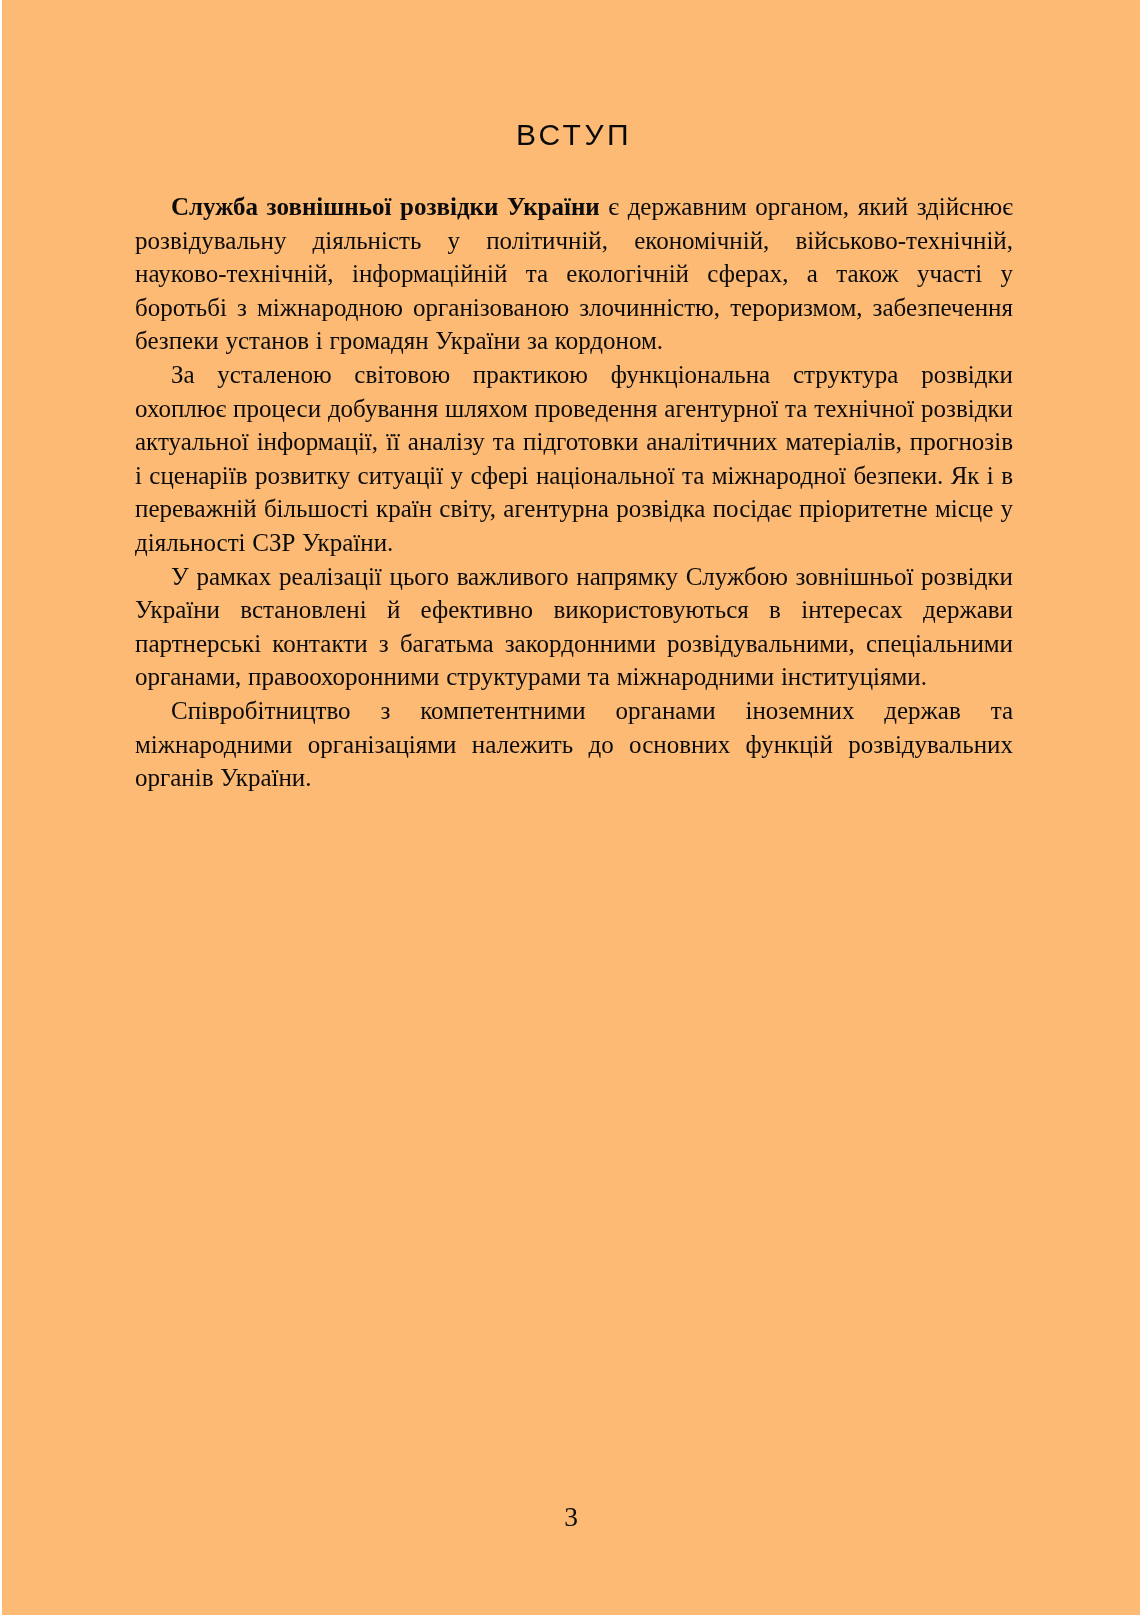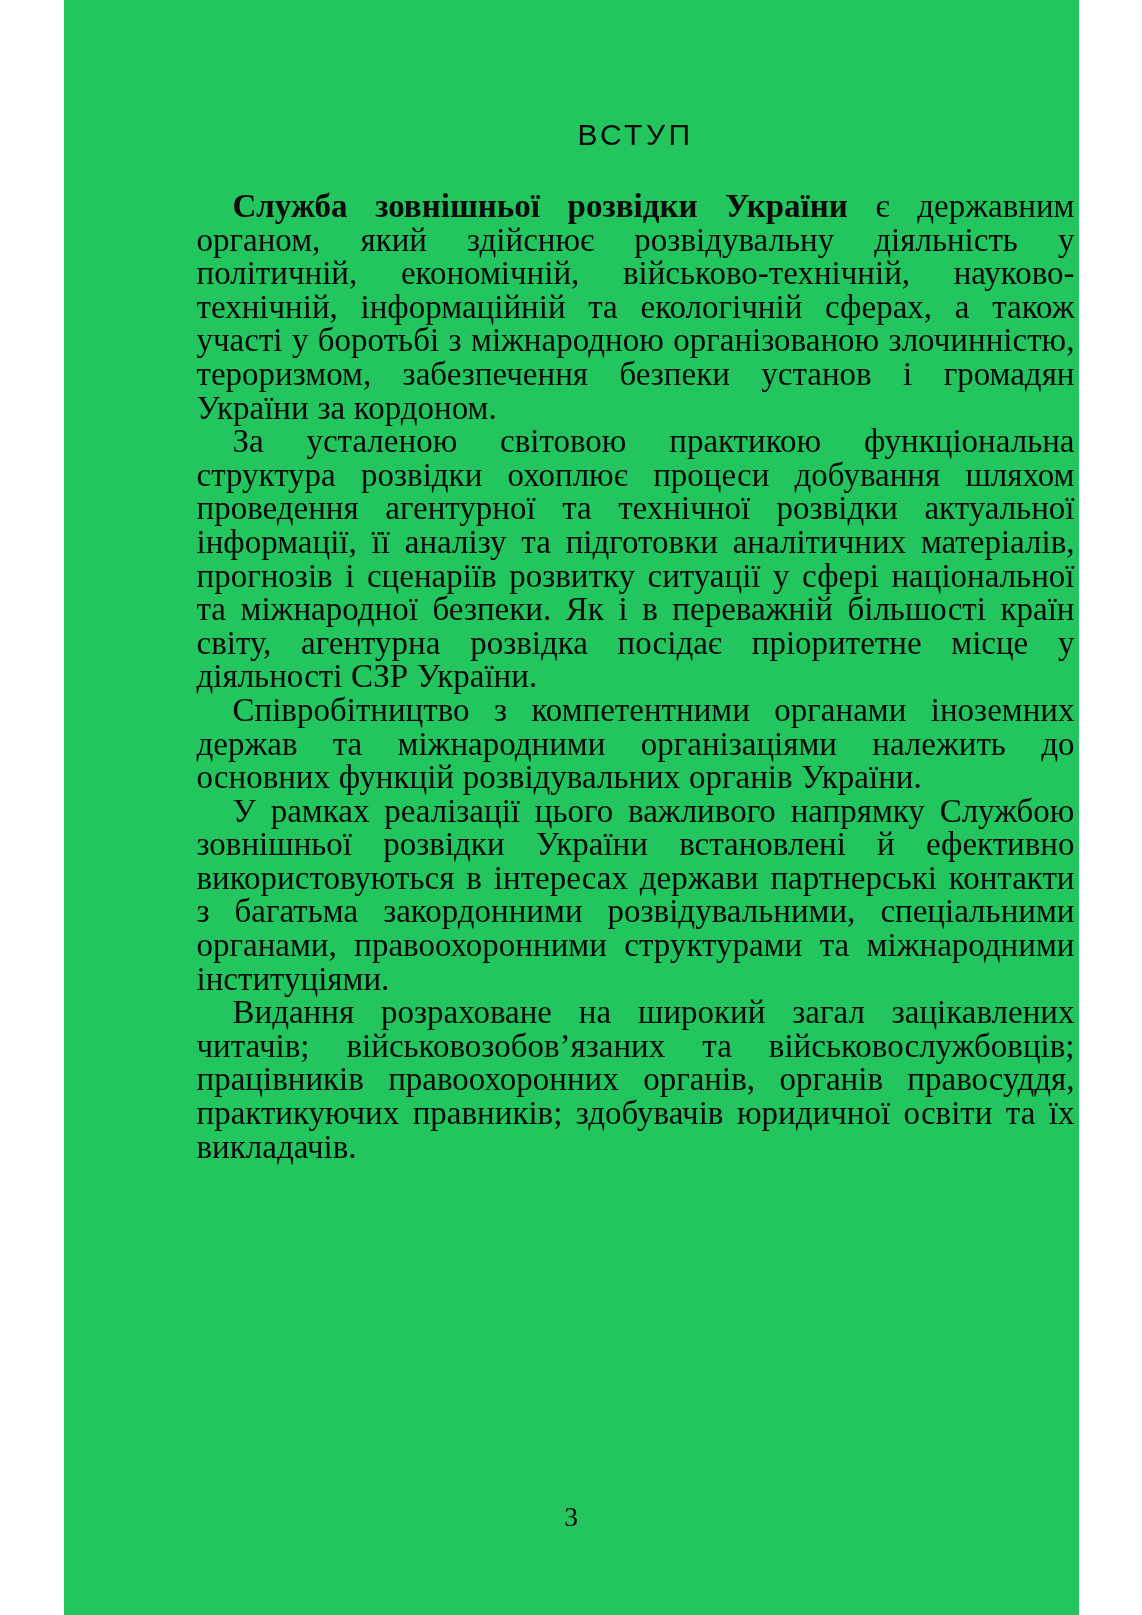--- a/index.html
+++ b/index.html
@@ -4,23 +4,23 @@
 <title>ВСТУП</title>
 <style>
   html, body {
     margin: 0;
     padding: 0;
     background: #ffffff;
   }
 
   .page {
     position: relative;
-    width: 1015px;
+    width: 1138px;
     height: 1615px;
-    background: #22c55e;
+    background: #fdba74;
     margin: 0 auto;
     overflow: hidden;
     box-sizing: border-box;
   }
 
   .content {
     position: absolute;
     left: 133px;
     top: 0;
     width: 878px;
@@ -37,21 +37,21 @@
     padding-top: 120px;
     line-height: 1;
   }
 
   .body-text {
     margin-top: 40px;
   }
 
   .para {
     font-family: "Liberation Serif", "DejaVu Serif", serif;
-    font-size: 33px;
+    font-size: 25px;
     line-height: 33.6px;
     color: #0b0b0b;
     text-align: justify;
     text-justify: inter-word;
     text-indent: 36px;
     margin: 0;
     -webkit-hyphens: manual;
     hyphens: manual;
     word-spacing: 0.5px;
   }
@@ -82,26 +82,25 @@
 
     <h1 class="page-title">ВСТУП</h1>
 
     <div class="body-text">
 
       <p class="para lead"><b class="strong">Служба зовнішньої розвідки України</b><span> є державним органом, який здійснює розвідувальну діяльність у політичній, економічній, військово-технічній, науково-технічній, інформаційній та екологічній сферах, а також участі у боротьбі з міжнародною організованою злочинністю, тероризмом, забезпечення безпеки установ і громадян України за кордоном.</span></p>
 
 
       <p class="para">За усталеною світовою практикою функціональна структура розвідки охоплює процеси добування шляхом проведення агентурної та технічної розвідки актуальної інформації, її аналізу та підготовки аналітичних матеріалів, прогнозів і сценаріїв розвитку ситуації у сфері національної та міжнародної безпеки. Як і в переважній більшості країн світу, агентурна розвідка посідає пріоритетне місце у діяльності СЗР України.</p>
 
+      <p class="para">У рамках реалізації цього важливого напрямку Службою зовнішньої розвідки України встановлені й ефективно використовуються в інтересах держави партнерські контакти з багатьма закордонними розвідувальними, спеціальними органами, правоохоронними структурами та міжнародними інституціями.</p>
+
       <p class="para">Співробітництво з компетентними органами іноземних держав та міжнародними організаціями належить до основних функцій розвідувальних органів України.</p>
-
-      <p class="para">У рамках реалізації цього важливого напрямку Службою зовнішньої розвідки України встановлені й ефективно використовуються в інтересах держави партнерські контакти з багатьма закордонними розвідувальними, спеціальними органами, правоохоронними структурами та міжнародними інституціями.</p>
 
 
 
-      <p class="para">Видання розраховане на широкий загал зацікавлених читачів; військовозобов’язаних та військовослужбовців; працівників правоохоронних органів, органів правосуддя, практикуючих правників; здобувачів юридичної освіти та їх викладачів.</p>
 
     </div>
   </div>
 
   <div class="page-number">3</div>
 
 </div>
 
 </body></html>

